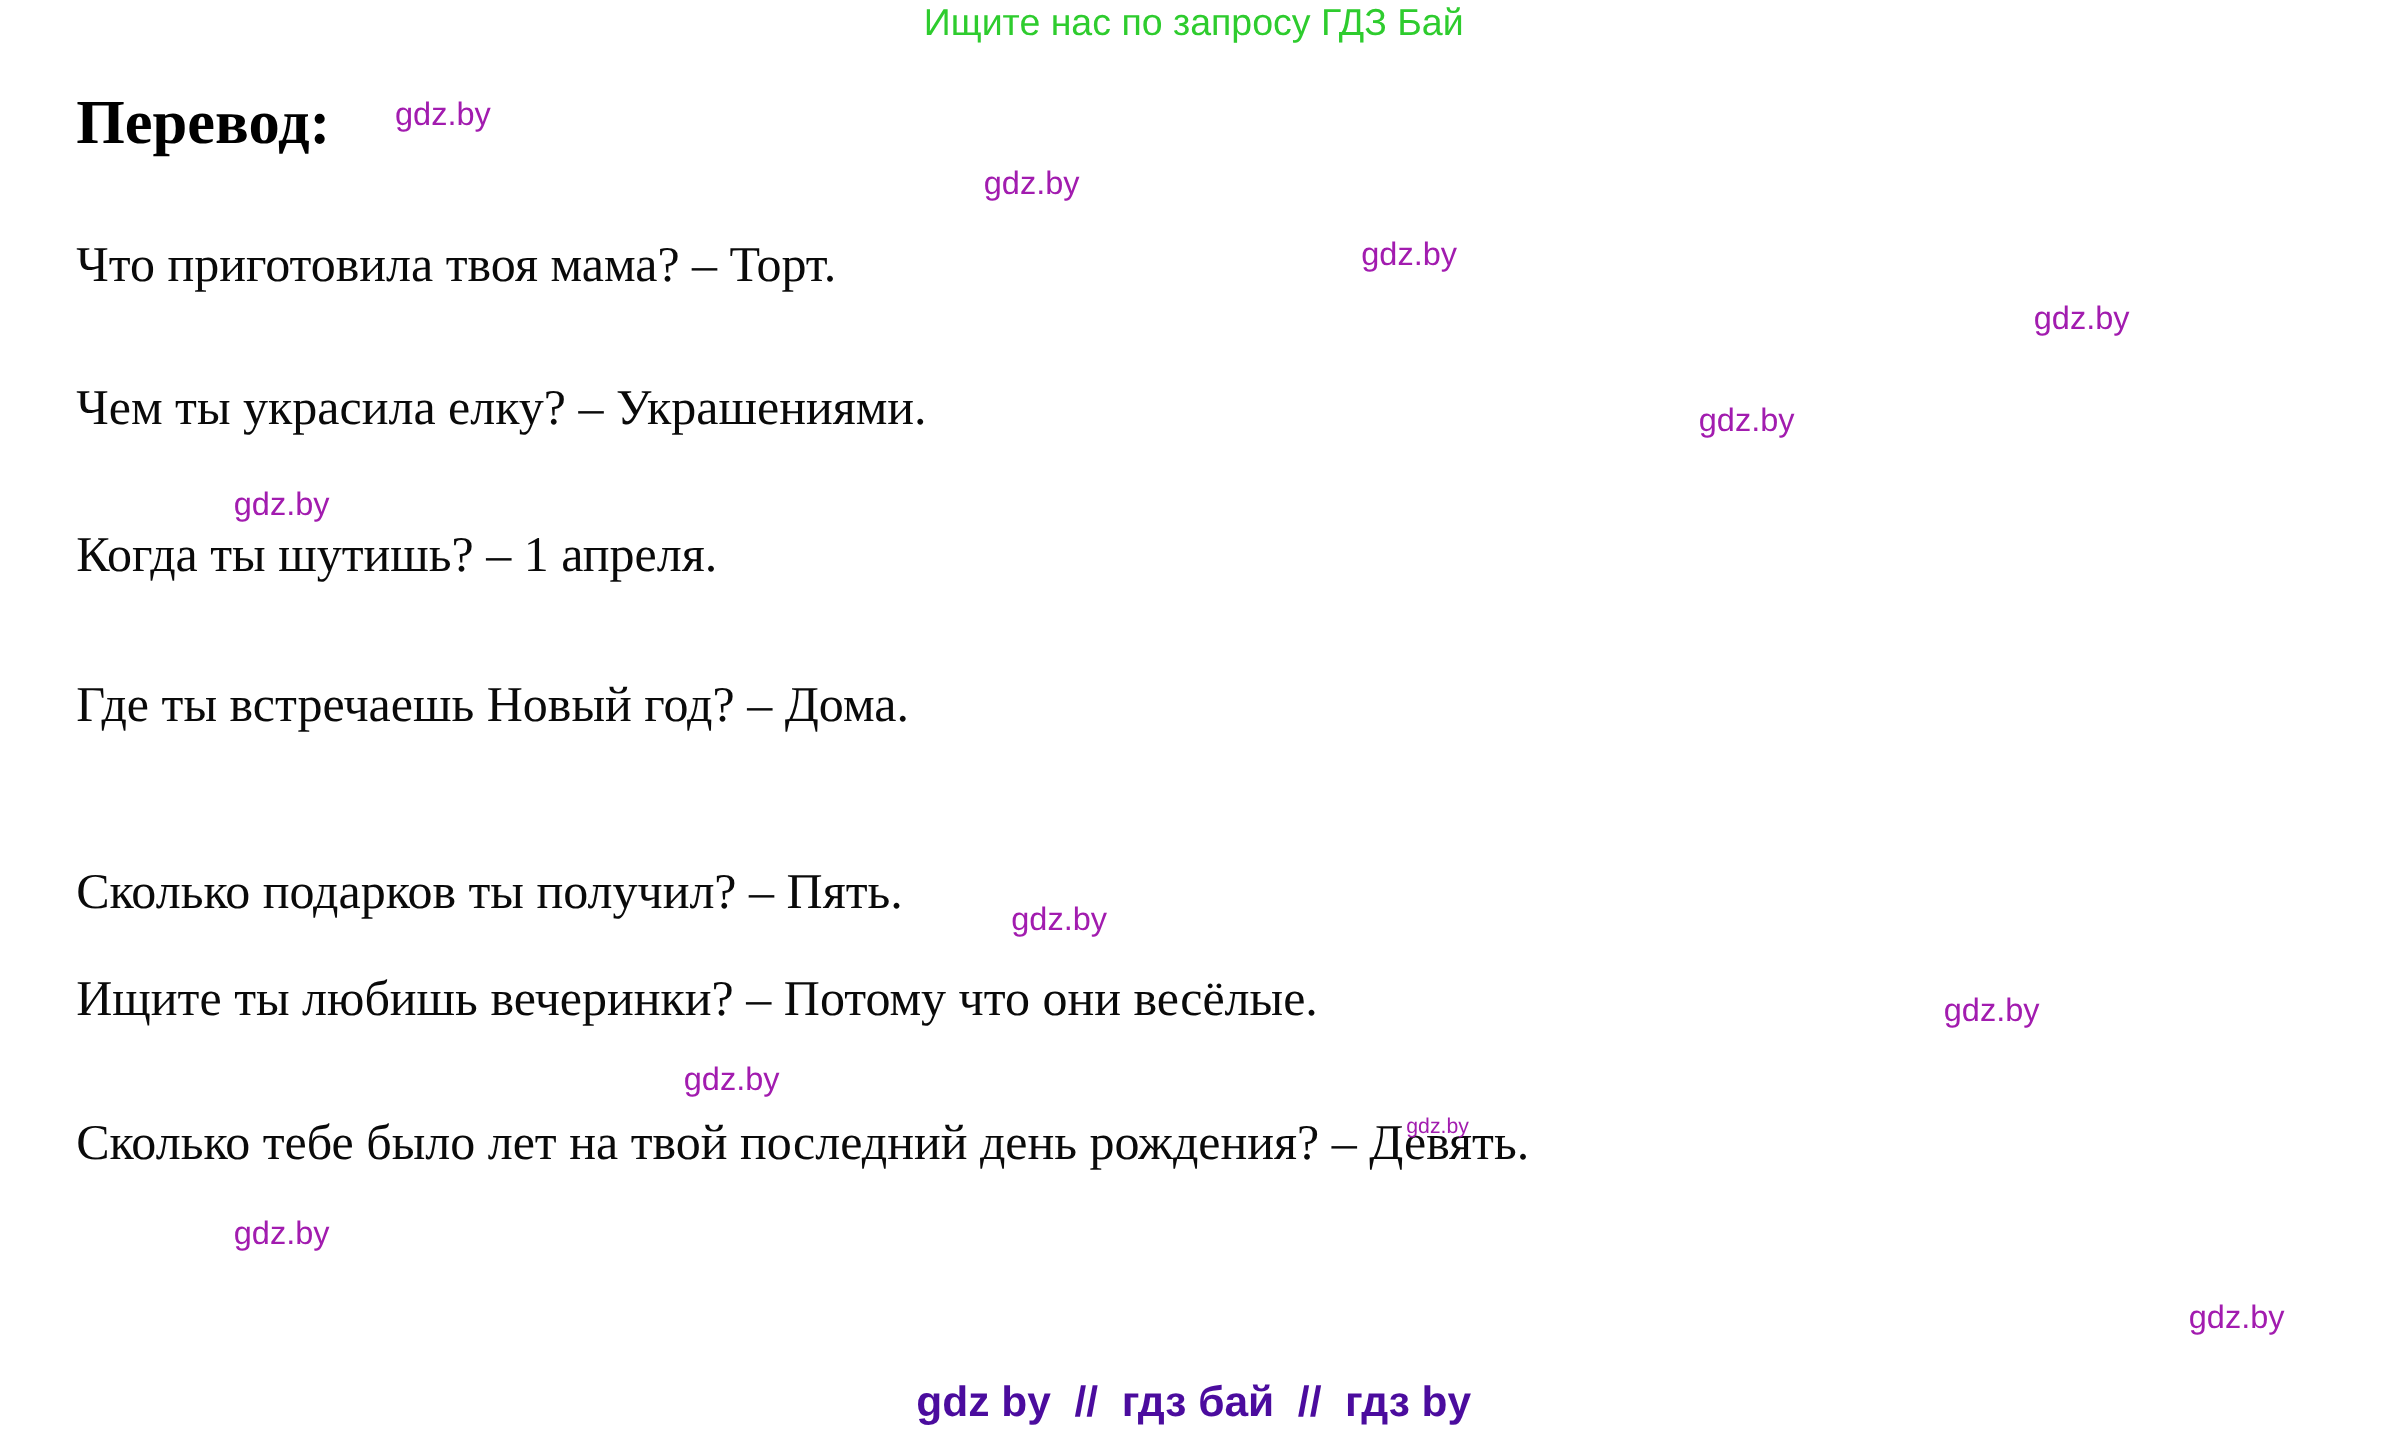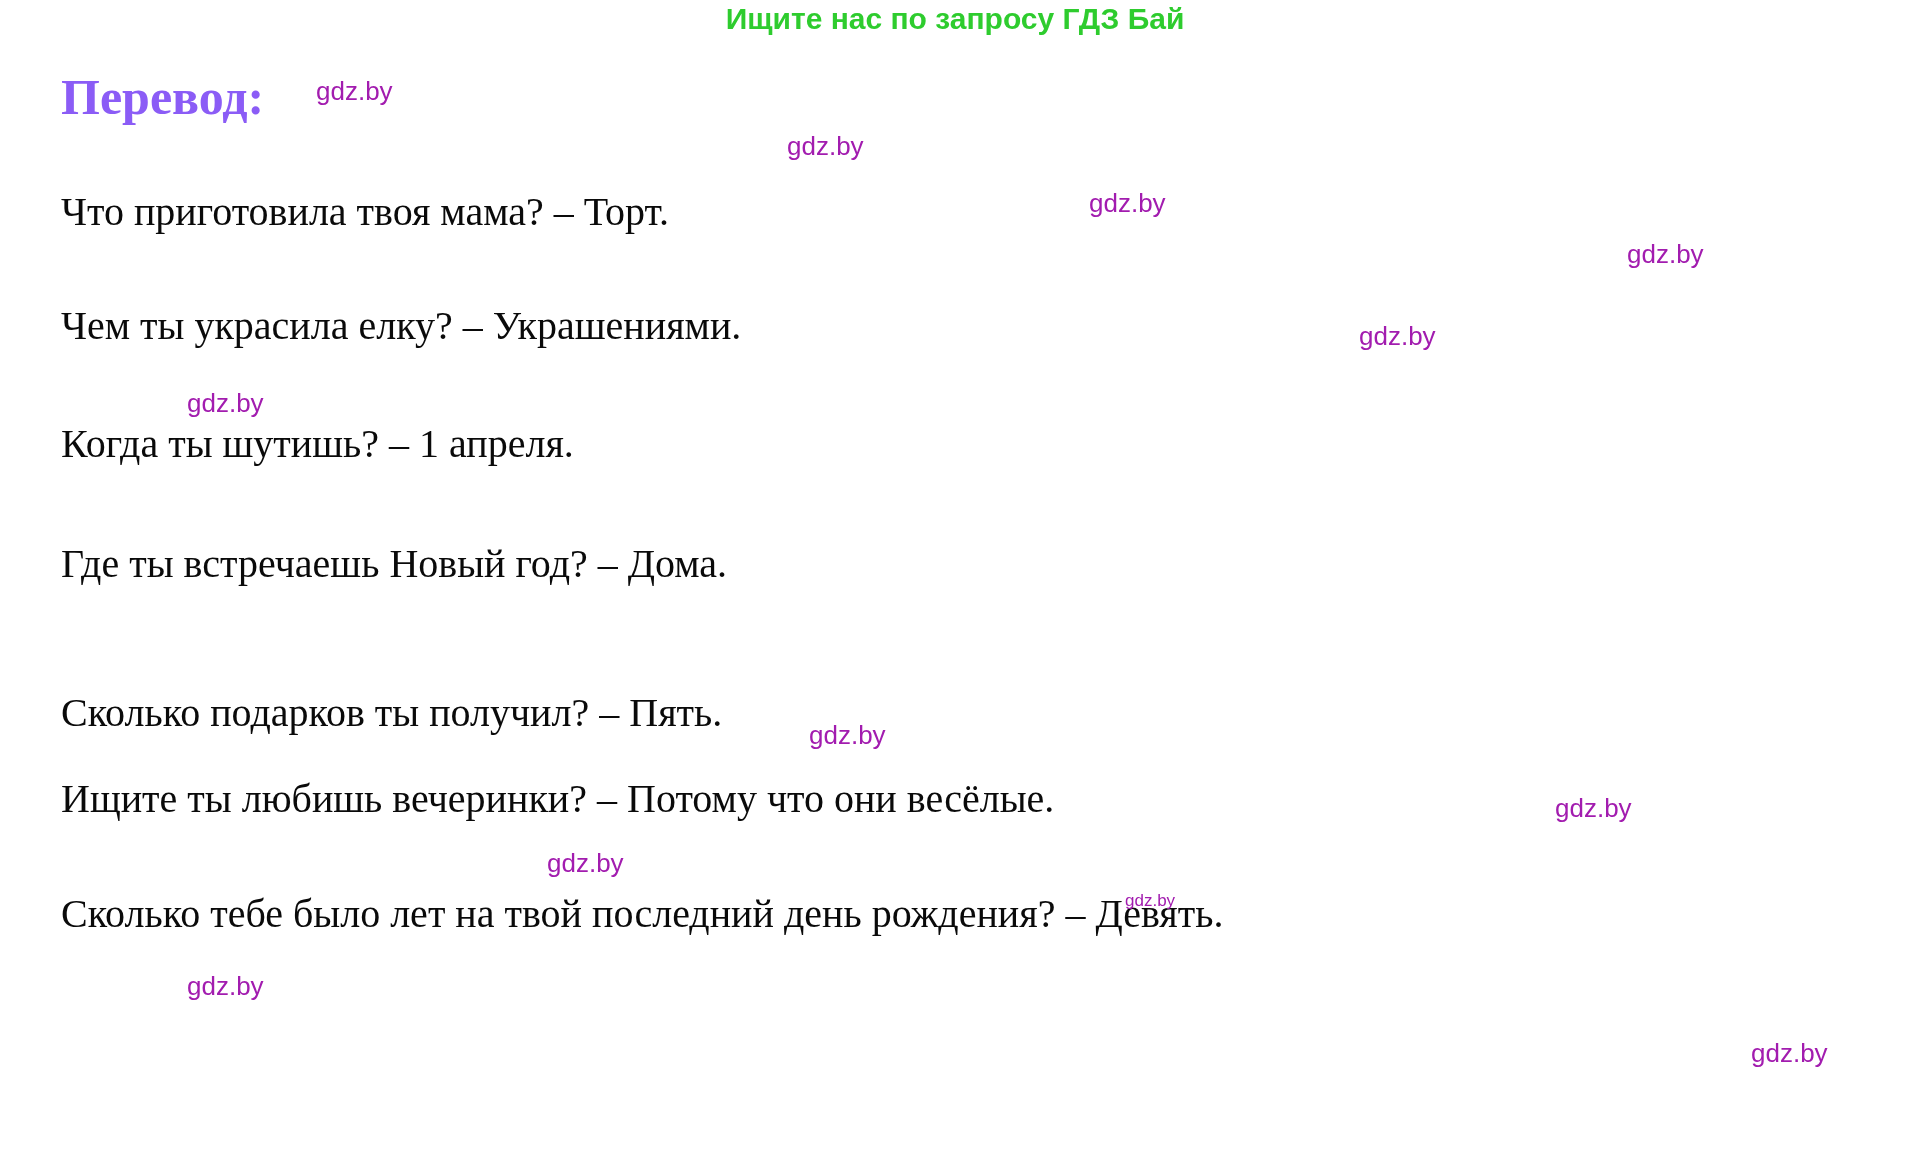--- a/index.html
+++ b/index.html
@@ -16,31 +16,31 @@
     font-family: "Liberation Serif", serif;
   }
   .promo {
     position: absolute;
     top: 2px;
     left: 0;
     width: 100%;
     text-align: center;
     font-family: "Liberation Sans", sans-serif;
     font-size: 30px;
-    font-weight: 700;
+    font-weight: 400;
     color: #2ecc2e;
   }
   .title {
     position: absolute;
     left: 61px;
     top: 68px;
     font-family: "Liberation Serif", serif;
     font-size: 50px;
     font-weight: 700;
-    color: #8b5cf6;
+    color: #000000;
   }
   .line {
     position: absolute;
     left: 61px;
     font-family: "Liberation Serif", serif;
     font-size: 40px;
     font-weight: 400;
     color: #0a0a0a;
     white-space: nowrap;
     line-height: 1.12;
@@ -92,14 +92,15 @@
   <span class="wm" style="left:1627px; top:239px">gdz.by</span>
   <span class="wm" style="left:1359px; top:321px">gdz.by</span>
   <span class="wm" style="left:187px;  top:388px">gdz.by</span>
   <span class="wm" style="left:809px;  top:720px">gdz.by</span>
   <span class="wm" style="left:1555px; top:793px">gdz.by</span>
   <span class="wm" style="left:547px;  top:848px">gdz.by</span>
   <span class="wm small" style="left:1125px; top:891px">gdz.by</span>
   <span class="wm" style="left:187px;  top:971px">gdz.by</span>
   <span class="wm" style="left:1751px; top:1038px">gdz.by</span>
 
+  <div class="footer">gdz by  //  гдз бай  //  гдз by</div>
 
 </div>
 
 </body></html>

